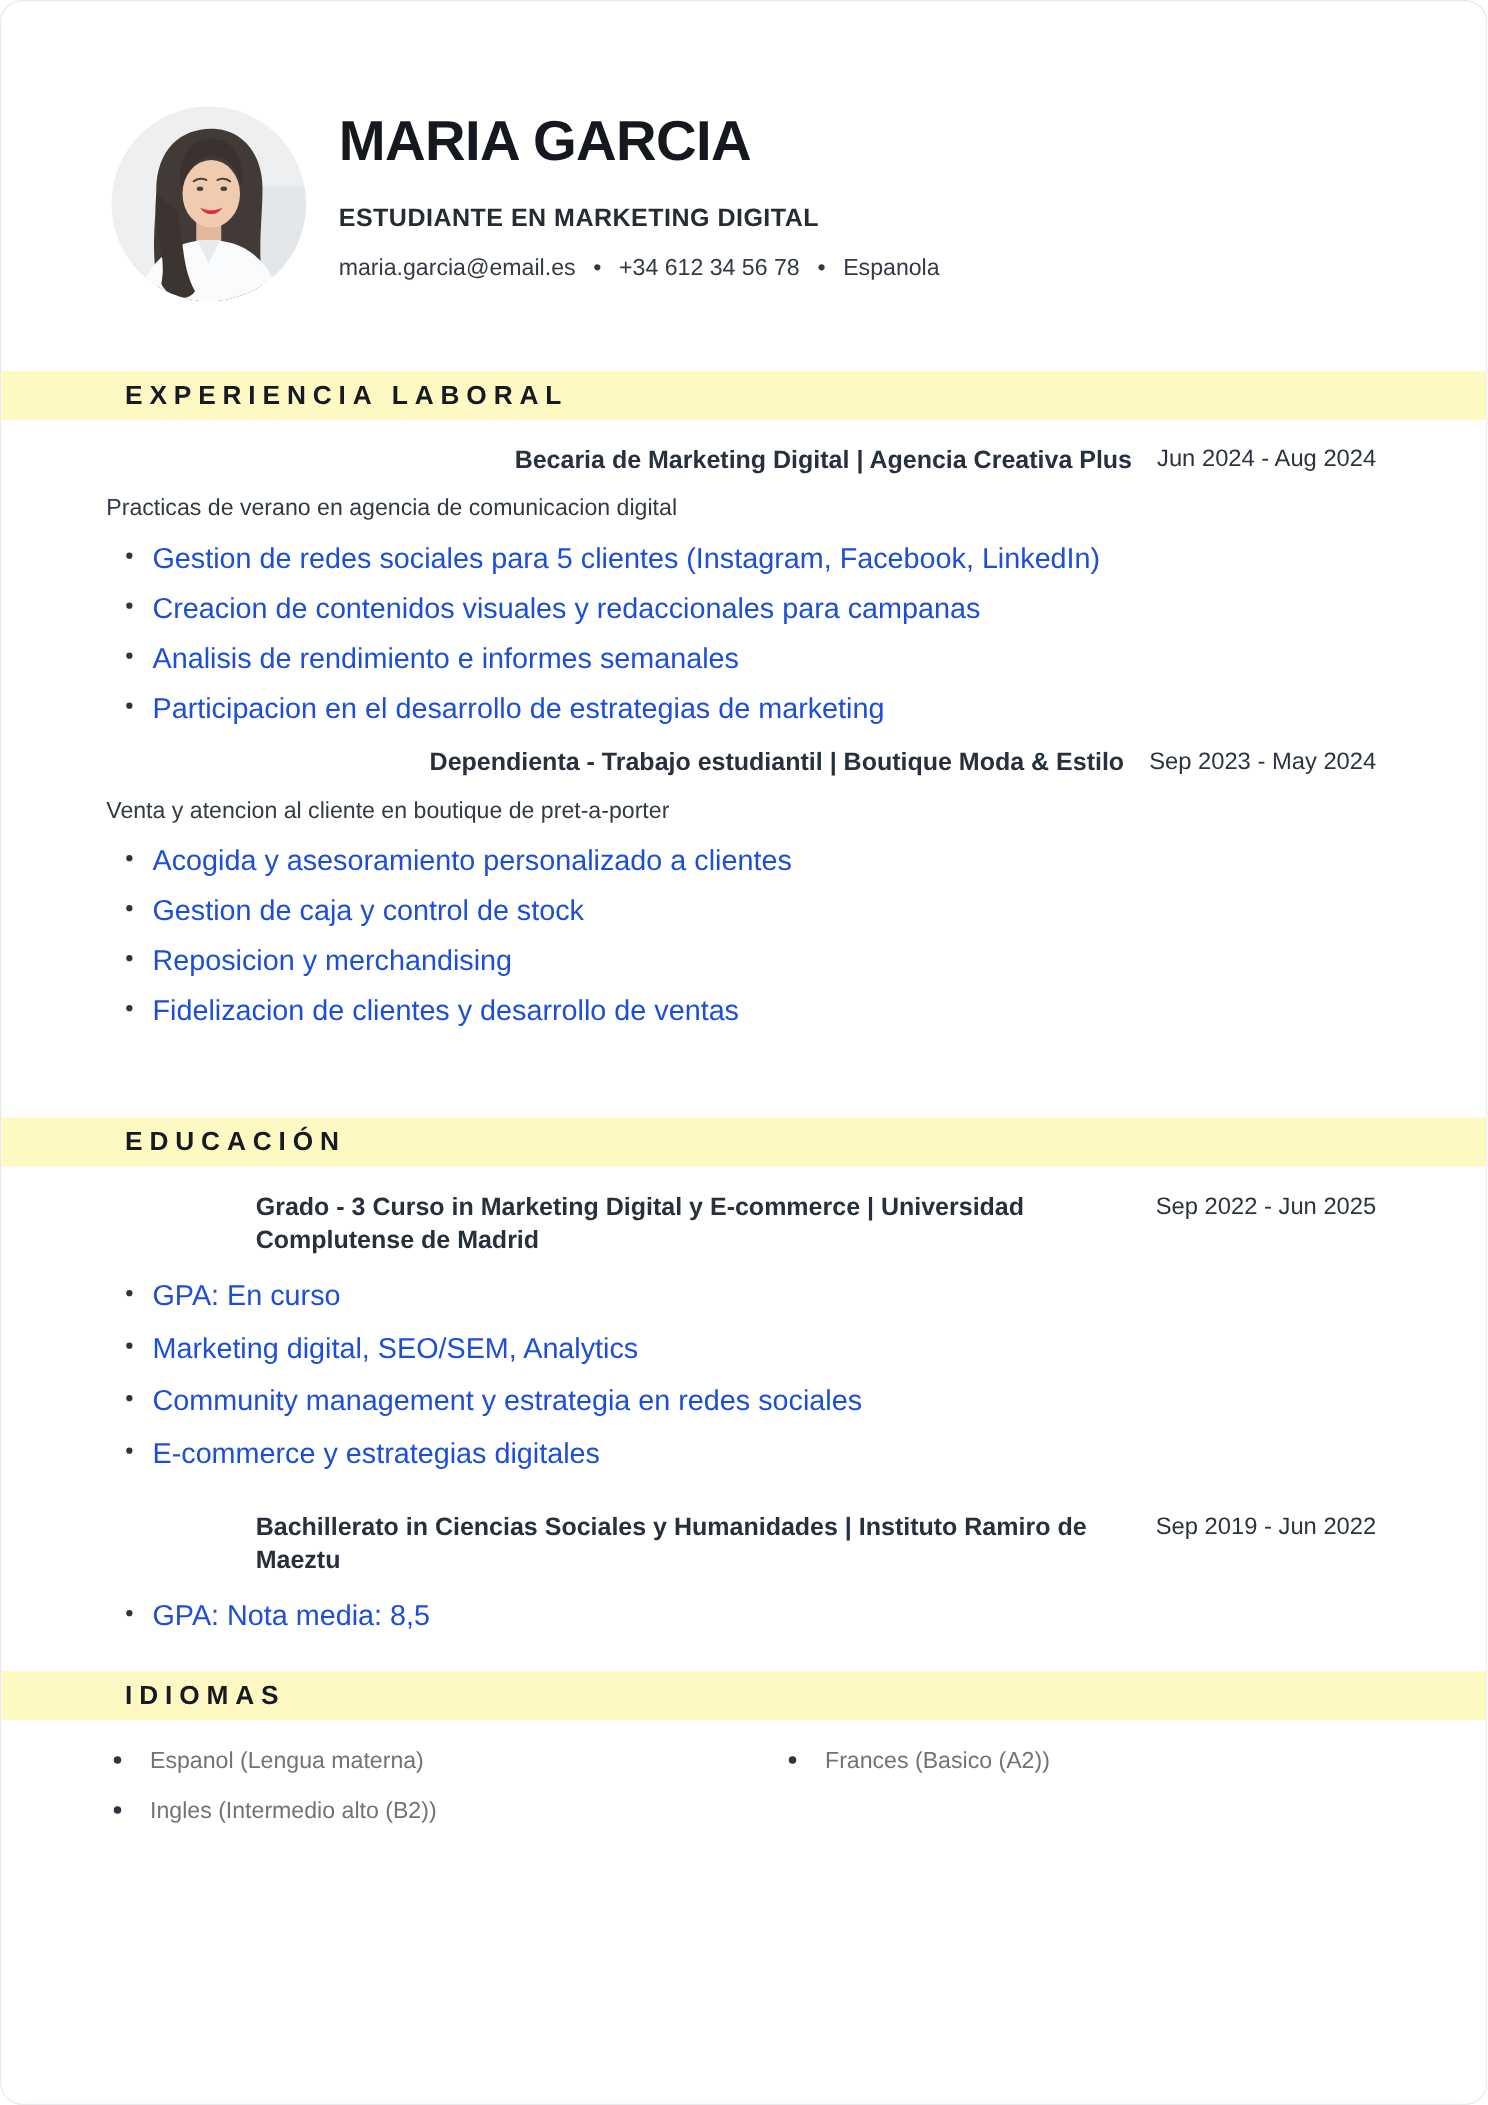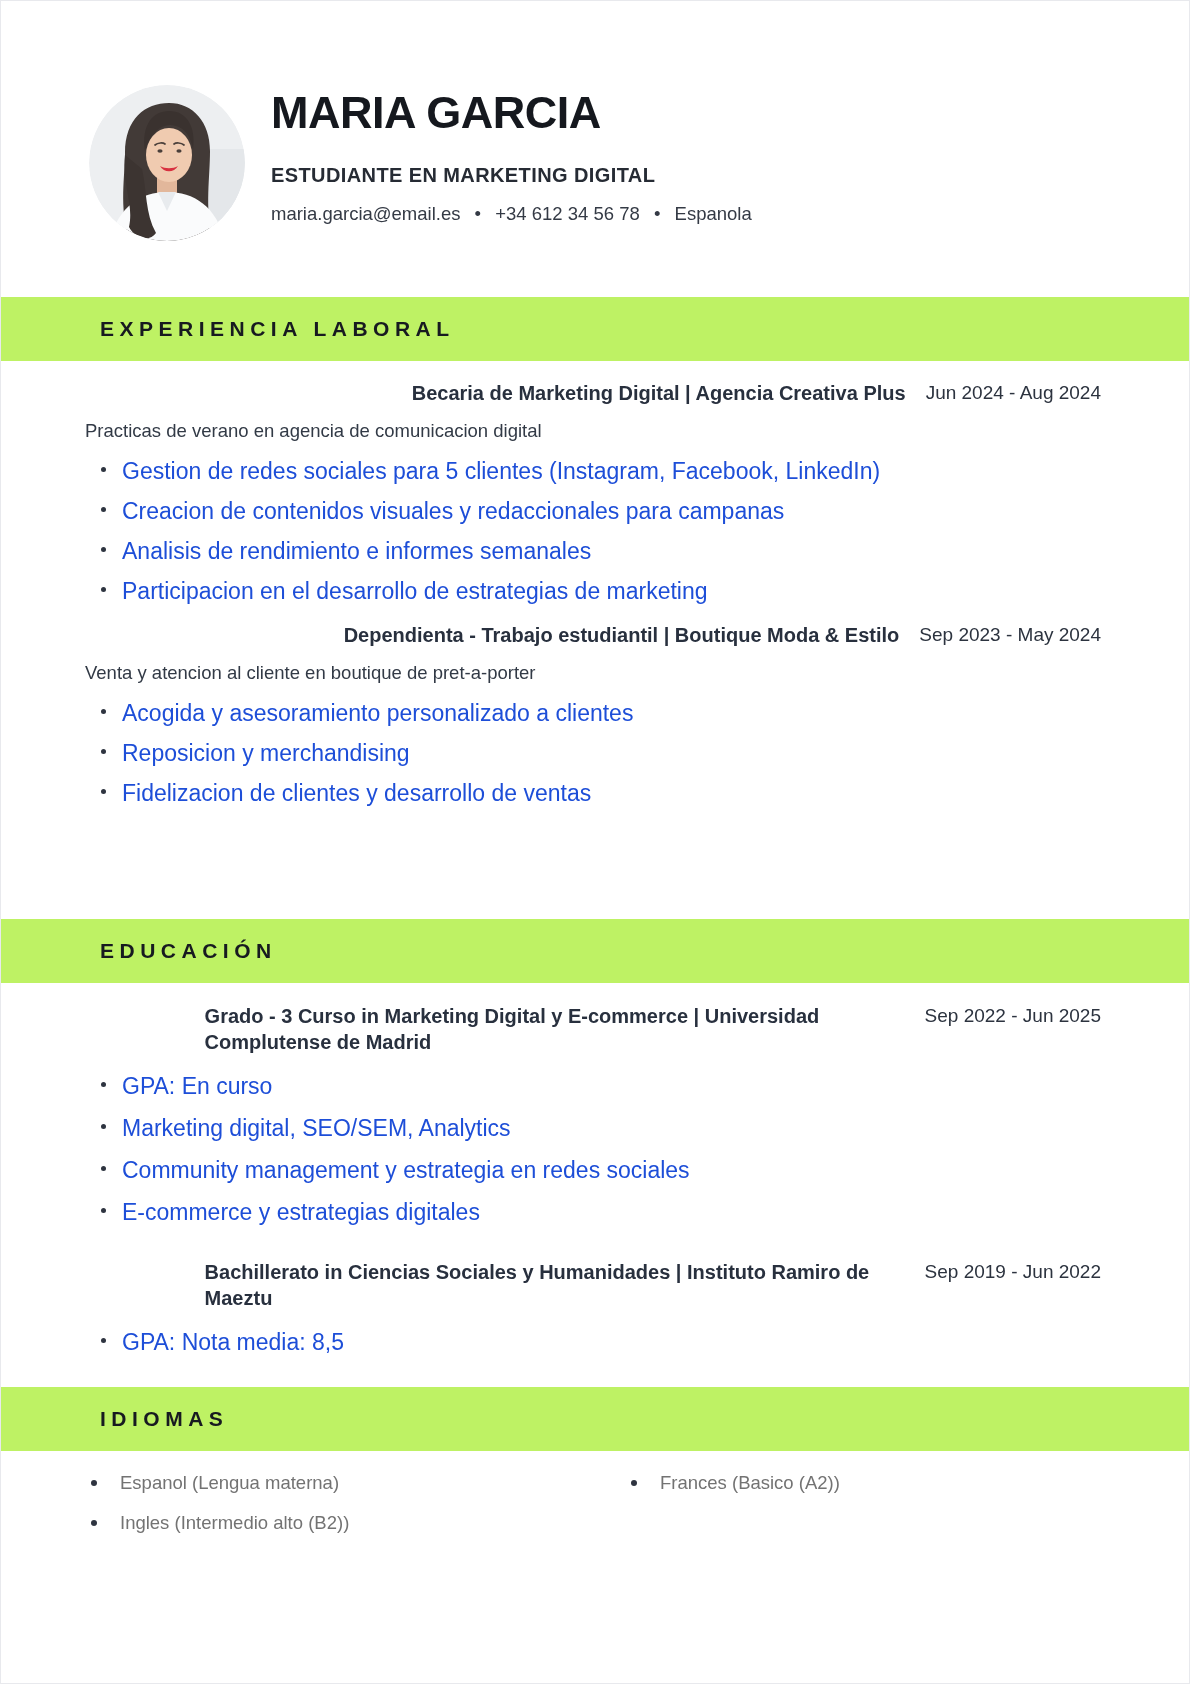--- a/index.html
+++ b/index.html
@@ -4,21 +4,21 @@
 <style>
   html, body { margin:0; padding:0; background:#ffffff; }
   body { width:1190px; font-family:"Liberation Sans", sans-serif; -webkit-font-smoothing:antialiased; }
 
   .page {
     position:relative;
     width:1190px; height:1684px;
     box-sizing:border-box;
     background:#ffffff;
     border:1px solid #e8e9ed;
-    border-radius:0;
+    border-radius:18px;
     overflow:hidden;
   }
 
   
   .header { position:relative; height:296px; }
   .photo {
     position:absolute; left:88px; top:84px;
     width:156px; height:156px; border-radius:50%;
     overflow:hidden;
   }
@@ -31,21 +31,21 @@
     margin-top:27px; font-size:20px; line-height:22px;
     font-weight:700; letter-spacing:0.4px; color:#262b34;
   }
   .contact-line {
     margin-top:17px; font-size:18.5px; line-height:22px; color:#343a45;
   }
   .contact-line .sep { margin:0 9px; color:#343a45; }
 
   
   .band {
-    height:64px; background:#bef264;
+    height:39px; background:#fef9c3;
     display:flex; align-items:center;
     padding-left:99px; box-sizing:border-box;
   }
   .band h2 {
     margin:0; font-size:21px; font-weight:800;
     letter-spacing:5.5px; color:#171a20;
   }
 
   
   .section-body {
@@ -163,20 +163,21 @@
           </ul>
         </article>
         <article class="entry">
           <div class="entry-head">
             <h3 class="entry-title">Dependienta - Trabajo estudiantil | Boutique Moda &amp; Estilo</h3>
             <div class="entry-dates">Sep 2023 - May 2024</div>
           </div>
           <p class="entry-summary">Venta y atencion al cliente en boutique de pret-a-porter</p>
           <ul class="bullets">
             <li class="bullet">Acogida y asesoramiento personalizado a clientes</li>
+            <li class="bullet">Gestion de caja y control de stock</li>
             <li class="bullet">Reposicion y merchandising</li>
             <li class="bullet">Fidelizacion de clientes y desarrollo de ventas</li>
           </ul>
         </article>
       </div>
   </section>
 
   <section>
     <div class="band">
       <h2>EDUCACIÓN</h2>

